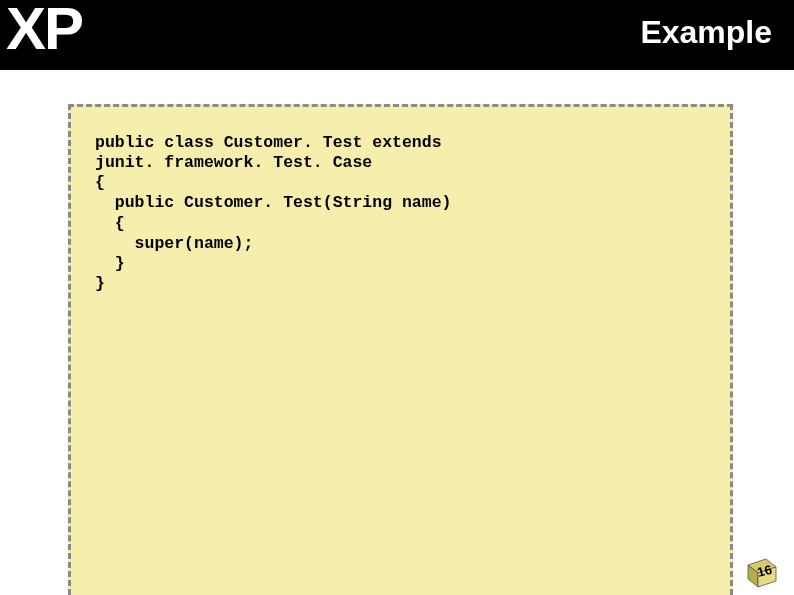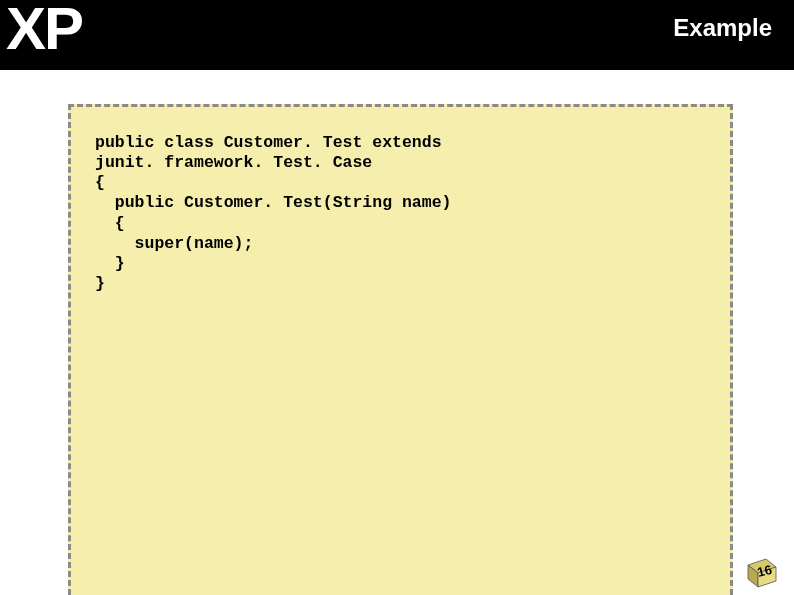--- a/index.html
+++ b/index.html
@@ -1,20 +1,20 @@
 <!DOCTYPE html>
 <html><head>
 <meta charset="utf-8">
 <style>
   * { margin: 0; padding: 0; box-sizing: border-box; }
   html, body { width: 794px; height: 595px; background: #ffffff; font-family: Arial, Helvetica, sans-serif; overflow: hidden; }
   .slide { position: relative; width: 794px; height: 595px; }
   .header-bar { position: absolute; top: 0; left: 0; width: 794px; height: 70px; background: #000000; }
   .logo { position: absolute; top: -6px; left: 6px; color: #ffffff; font-weight: 900; font-size: 60px; letter-spacing: -2px; font-family: Arial, Helvetica, sans-serif; }
-  .title { position: absolute; top: 14px; right: 22px; color: #ffffff; font-weight: 900; font-size: 24px; font-family: Arial, Helvetica, sans-serif; }
+  .title { position: absolute; top: 14px; right: 22px; color: #ffffff; font-weight: 900; font-size: 32px; font-family: Arial, Helvetica, sans-serif; }
   .code-box {
     position: absolute;
     left: 68px;
     top: 104px;
     width: 665px;
     height: 500px;
     background: #f5eeac;
     border: 3px dashed #8a8a8a;
     padding: 26px 20px 20px 24px;
   }

